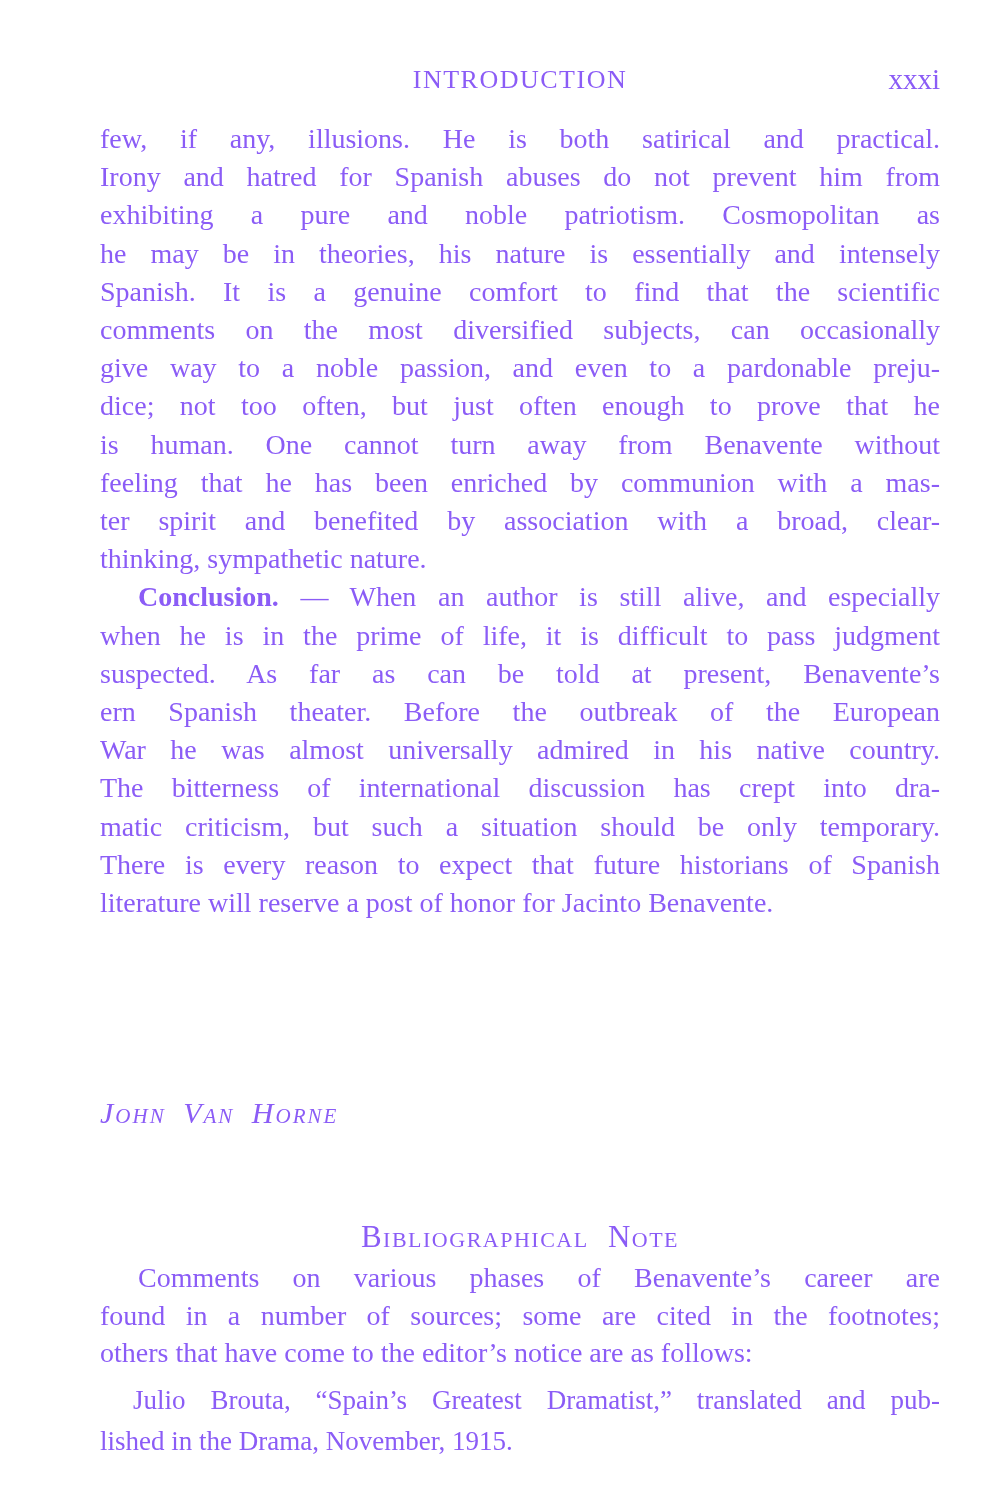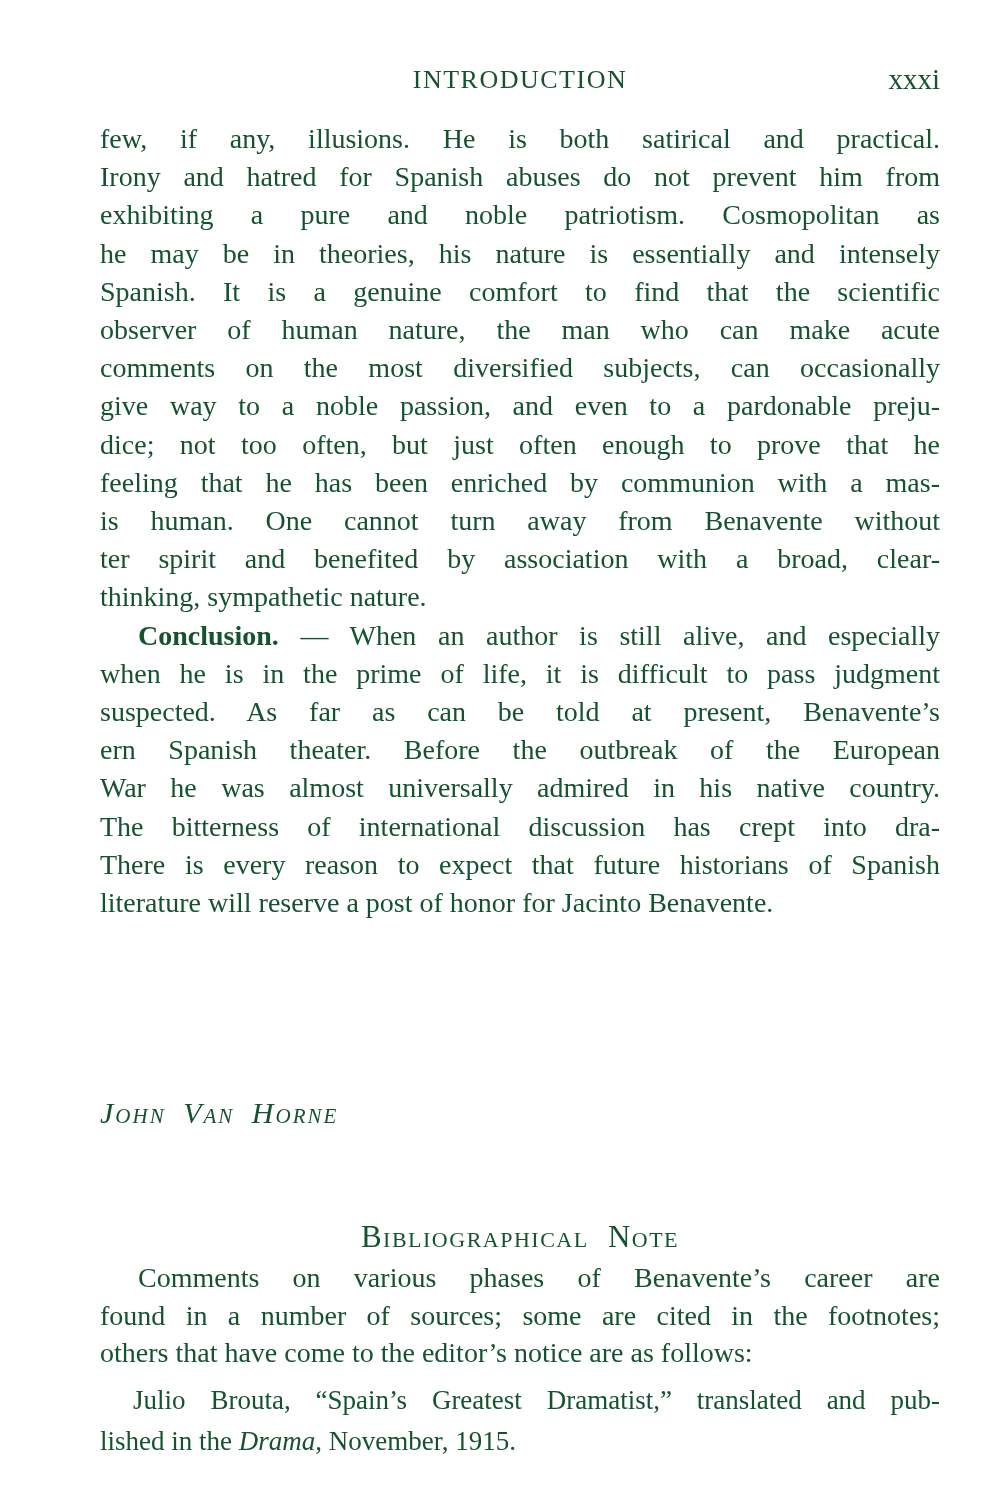--- a/index.html
+++ b/index.html
@@ -1,21 +1,21 @@
 <!DOCTYPE html>
 <html><head>
 <meta charset="utf-8">
 <style>
   html, body { margin: 0; padding: 0; background: #ffffff; }
   .page {
     position: relative;
     width: 1000px;
     height: 1493px;
     background: #ffffff;
-    color: #14532d;
+    color: #8b5cf6;
     font-family: "Liberation Serif", "DejaVu Serif", serif;
     overflow: hidden;
   }
   .header {
     position: absolute;
     top: 63px; left: 100px; width: 840px; height: 34px;
   }
   .running-title {
     position: absolute; left: 0; right: 0; top: 2px;
     text-align: center;
@@ -30,21 +30,21 @@
     position: absolute;
     left: 100px; width: 840px; top: 120px;
     font-size: 28px;
     line-height: 38.2px;
   }
   .line { text-align: left; }
   .j { text-align: justify; text-align-last: justify; }
   .ind { text-indent: 38px; }
   .ind-sm { text-indent: 33px; }
   .lead-bold { font-weight: 700; }
-  .italic { font-style: italic; }
+  .italic { }
   .signature {
     position: absolute;
     left: 100px; width: 840px; top: 1096px;
     box-sizing: border-box;
     padding-right: 52px;
     text-align: left;
     font-variant: small-caps;
     font-size: 30px;
     letter-spacing: 2px;
     word-spacing: 8px;
@@ -83,36 +83,36 @@
     <div class="folio">xxxi</div>
   </div>
 
   <div class="bodytext">
     <div>
       <div class="line j">few, if any, illusions.  He is both satirical and practical.</div>
       <div class="line j">Irony and hatred for Spanish abuses do not prevent him from</div>
       <div class="line j">exhibiting a pure and noble patriotism.  Cosmopolitan as</div>
       <div class="line j">he may be in theories, his nature is essentially and intensely</div>
       <div class="line j">Spanish.  It is a genuine comfort to find that the scientific</div>
-      <div class="line j">observer of human nature, the man who can make acute</div>
       <div class="line j">comments on the most diversified subjects, can occasionally</div>
       <div class="line j">give way to a noble passion, and even to a pardonable preju-</div>
       <div class="line j">dice;  not too often, but just often enough to prove that he</div>
+      <div class="line j">is human.  One cannot turn away from Benavente without</div>
       <div class="line j">feeling that he has been enriched by communion with a mas-</div>
-      <div class="line j">is human.  One cannot turn away from Benavente without</div>
       <div class="line j">ter spirit and benefited by association with a broad, clear-</div>
       <div class="line">thinking, sympathetic nature.</div>
     </div>
     <div>
       <div class="line j ind"><span class="lead-bold">Conclusion.</span><span> — When an author is still alive, and especially</span></div>
       <div class="line j">when he is in the prime of life, it is difficult to pass judgment</div>
       <div class="line j">suspected.  As far as can be told at present, Benavente’s</div>
       <div class="line j">ern Spanish theater.  Before the outbreak of the European</div>
       <div class="line j">War he was almost universally admired in his native country.</div>
       <div class="line j">The bitterness of international discussion has crept into dra-</div>
+      <div class="line j">matic criticism, but such a situation should be only temporary.</div>
       <div class="line j">There is every reason to expect that future historians of Spanish</div>
       <div class="line">literature will reserve a post of honor for Jacinto Benavente.</div>
     </div>
   </div>
 
   <div class="signature">John Van Horne</div>
 
   <div class="note-heading">Bibliographical Note</div>
 
   <div class="note-intro">

